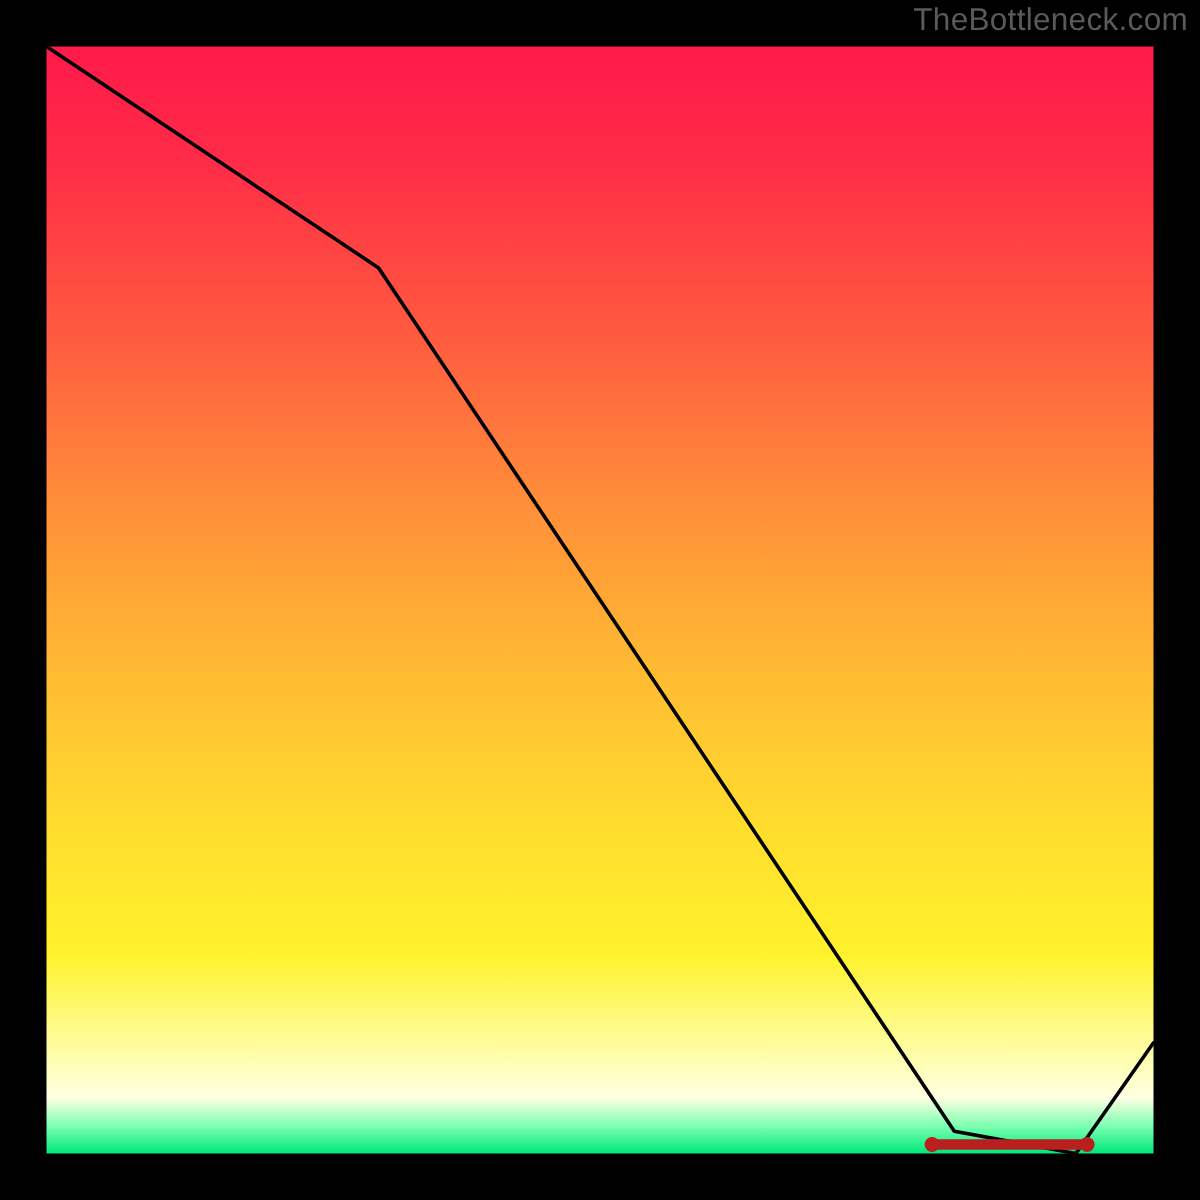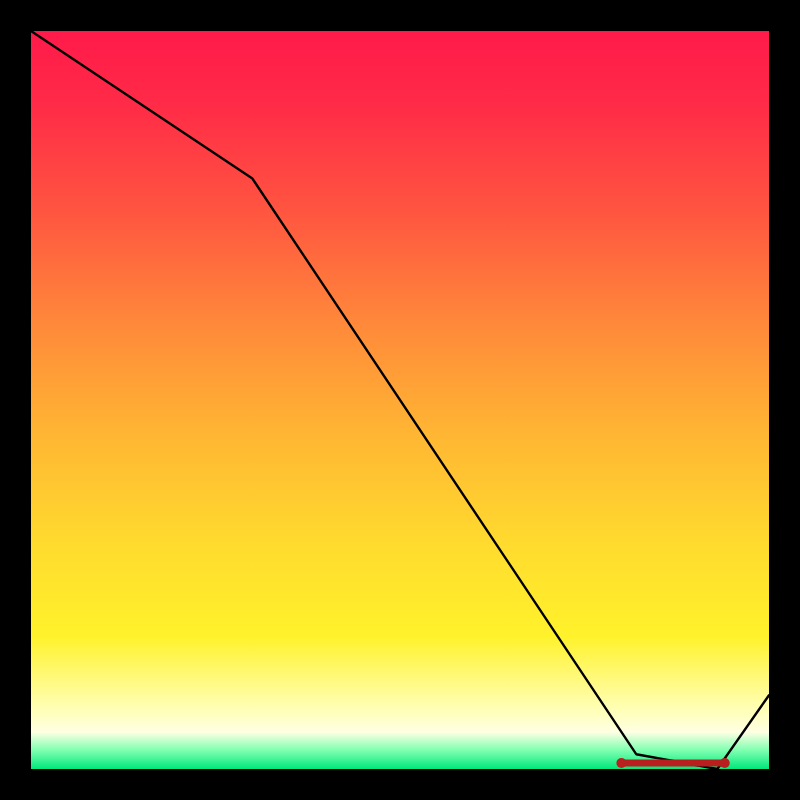--- a/index.html
+++ b/index.html
@@ -70,20 +70,21 @@
   }
   .nub {
     fill: #b91f1f;
   }
 </style>
 </head>
 <body>
 
 <div class="stage">
 
+  <div class="attribution">TheBottleneck.com</div>
 
   <div class="plot-area"></div>
 
   <svg class="overlay" viewBox="0 0 738 738" preserveAspectRatio="none">
 
     <polyline id="curve" class="curve" points="0.0,0.0 221.4,147.6 605.2,723.2 686.3,738.0 738.0,664.2"></polyline>
 
     <g id="optimal">
       <line id="opt-track" class="track" x1="590.4" y1="732" x2="693.7199999999999" y2="732"></line>
       <circle id="opt-nub-l" class="nub" r="5" cx="590.4" cy="732"></circle>

